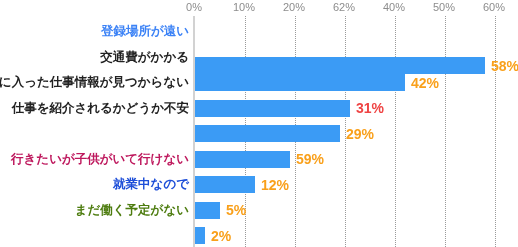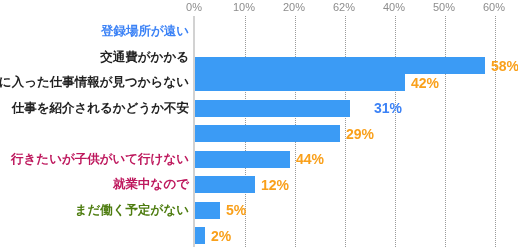--- a/index.html
+++ b/index.html
@@ -132,29 +132,29 @@
       <div class="row" style="top: 15px; margin-top: 26px;">
         <div class="bar" style="width: 290px; background: rgb(59, 155, 245);"></div>
         <span class="bar-value" style="left: 296px; color: rgb(249, 160, 27);">58%</span>
       </div>
       <div class="row" style="top: 58px; padding-left: 8px;">
         <div class="bar" style="width: 210px; background: rgb(59, 155, 245);"></div>
         <span class="bar-value" style="left: 216px; color: rgb(249, 160, 27);">42%</span>
       </div>
       <div class="row" style="top: 83.5px;">
         <div class="bar" style="width: 155px; background: rgb(59, 155, 245);"></div>
-        <span class="bar-value" style="left: 179px; color: #3b82f6;">31%</span>
+        <span class="bar-value" style="left: 161px; color: #ef4444;">31%</span>
       </div>
       <div class="row" style="top: 109px;">
         <div class="bar" style="width: 145px; background: rgb(59, 155, 245);"></div>
         <span class="bar-value" style="left: 151px; color: rgb(249, 160, 27);">29%</span>
       </div>
       <div class="row" style="top: 134.5px;">
         <div class="bar" style="width: 95px; background: rgb(59, 155, 245);"></div>
-        <span class="bar-value" style="left: 101px; color: rgb(249, 160, 27);">44%</span>
+        <span class="bar-value" style="left: 101px; color: rgb(249, 160, 27);">59%</span>
       </div>
       <div class="row" style="top: 160px; text-align: right;">
         <div class="bar" style="width: 60px; background: rgb(59, 155, 245);"></div>
         <span class="bar-value" style="left: 66px; color: rgb(249, 160, 27);">12%</span>
       </div>
       <div class="row" style="top: 185.5px;">
         <div class="bar" style="width: 25px; background: rgb(59, 155, 245);"></div>
         <span class="bar-value" style="left: 31px; color: rgb(249, 160, 27);">5%</span>
       </div>
       <div class="row" style="top: 211px;">
@@ -162,17 +162,17 @@
         <span class="bar-value" style="left: 16px; color: rgb(249, 160, 27);">2%</span>
       </div>
     </div>
 
   <div class="y-labels">
       <div class="y-label" style="top: 7px; color: #3b82f6;">登録場所が遠い</div>
       <div class="y-label" style="top: 32.5px; color: rgb(34, 34, 34);">交通費がかかる</div>
       <div class="y-label" style="top: 58px; color: rgb(34, 34, 34);">気に入った仕事情報が見つからない</div>
       <div class="y-label" style="top: 83.5px; color: rgb(34, 34, 34);">仕事を紹介されるかどうか不安</div>
       <div class="y-label" style="top: 134.5px; color: #be185d;">行きたいが子供がいて行けない</div>
-      <div class="y-label" style="top: 160px; color: #be185d;">就業中なので</div>
+      <div class="y-label" style="top: 160px; color: #1d4ed8;">就業中なので</div>
       <div class="y-label" style="top: 185.5px; color: #4d7c0f;">まだ働く予定がない</div>
     </div>
 
 </div>
 
 </body></html>

